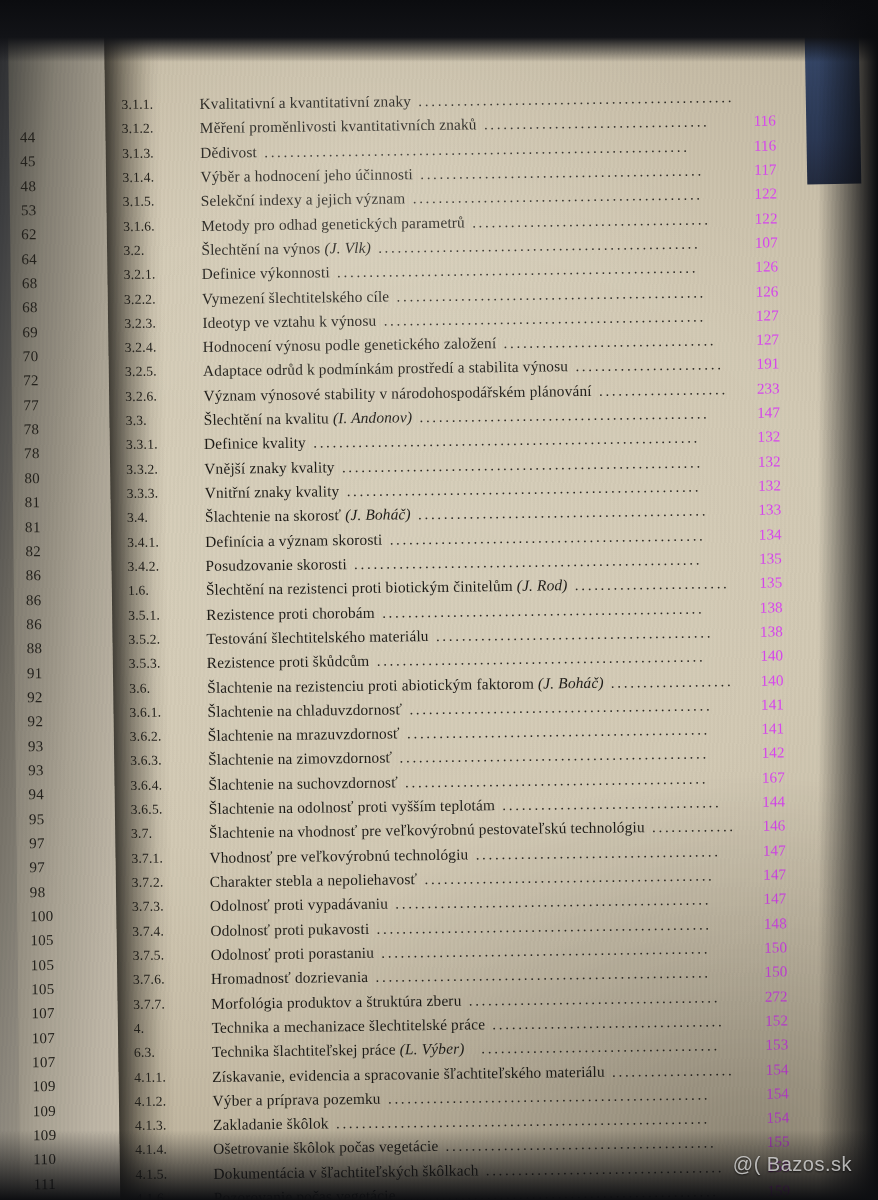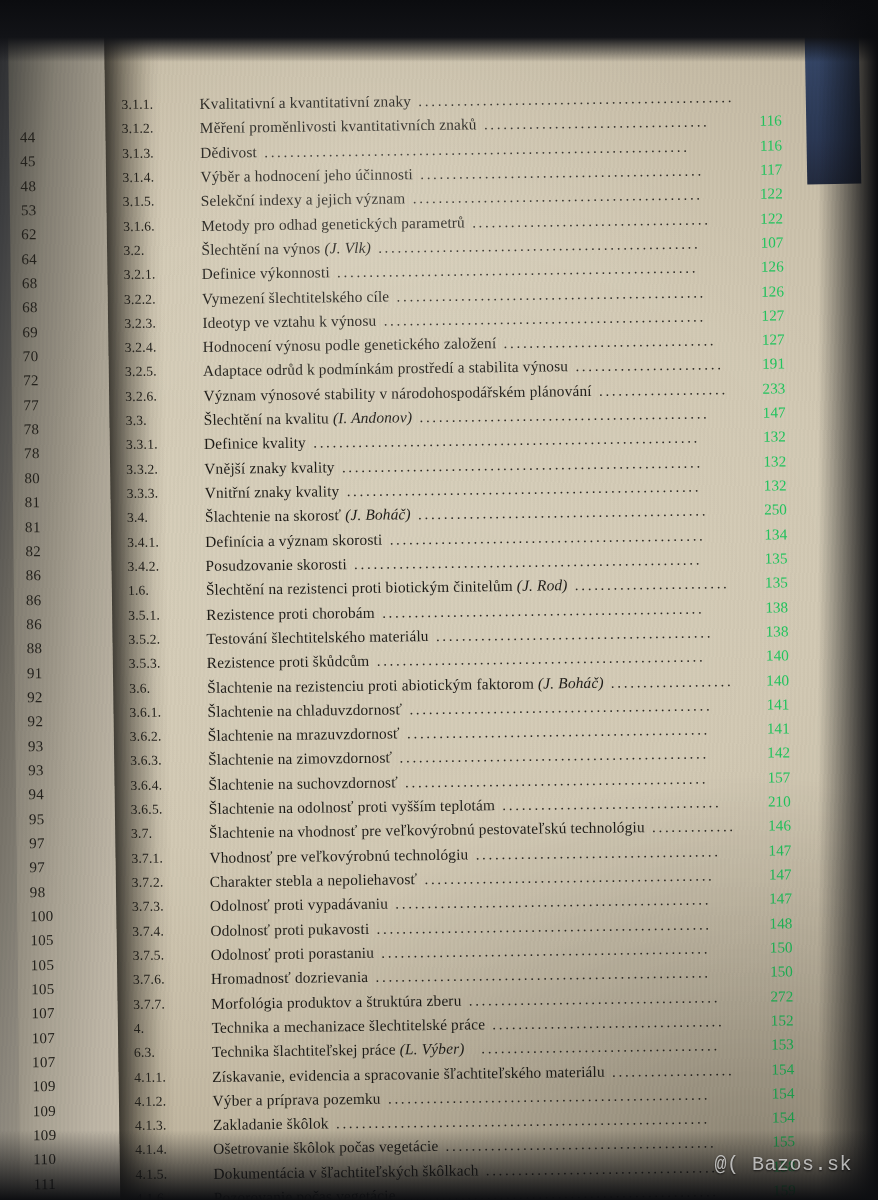--- a/index.html
+++ b/index.html
@@ -146,23 +146,23 @@
     top: 0;
     font-size: 15.4px;
     letter-spacing: 2.6px;
     color: #2a2722;
   }
   .pg {
     position: absolute;
     right: 0;
     top: 0;
     width: 34px;
-    text-align: right;
+    text-align: center;
     font-size: 15.2px;
-    color: #22c55e;
+    color: #d946ef;
   }
 
   
   .grain {
     position: absolute; inset: 0;
     pointer-events: none;
     background:
       repeating-linear-gradient(92deg, rgba(255,255,255,0.025) 0 2px, rgba(0,0,0,0.022) 2px 4px),
       radial-gradient(ellipse 900px 900px at 52% 52%, rgba(255,255,255,0.07) 0%, rgba(0,0,0,0) 55%),
       radial-gradient(ellipse 700px 520px at 85% 95%, rgba(0,0,0,0.30) 0%, rgba(0,0,0,0) 70%);
@@ -174,21 +174,21 @@
     left: 150px; top: 60px;
     width: 560px; height: 420px;
     background: radial-gradient(ellipse at 40% 30%, rgba(255,252,240,0.16) 0%, rgba(255,252,240,0) 70%);
     pointer-events: none;
   }
 
   .watermark {
     position: absolute;
     right: 26px;
     bottom: 24px;
-    font-family: Liberation Mono, monospace;
+    font-family: Liberation Sans, sans-serif;
     font-size: 20px;
     color: rgba(240,240,240,0.72);
     letter-spacing: .5px;
     text-shadow: 0 1px 2px rgba(0,0,0,.7);
   }
 </style>
 </head>
 <body>
 
 <div class="page">
@@ -347,21 +347,21 @@
         </div>
         <div class="row">
           <span class="num">3.3.3.</span>
           <span class="txt">Vnitřní znaky kvality</span>
           <span class="pg">132</span>
           <span class="dots" style="left: 220.037px; width: 399.963px; overflow: hidden;">.......................................................</span>
         </div>
         <div class="row">
           <span class="num">3.4.</span>
           <span class="txt">Šlachtenie na skorosť <i>(J. Boháč)</i></span>
-          <span class="pg">250</span>
+          <span class="pg">133</span>
           <span class="dots" style="left: 291.077px; width: 328.923px; overflow: hidden;">.............................................</span>
         </div>
         <div class="row">
           <span class="num">3.4.1.</span>
           <span class="txt">Definícia a význam skorosti</span>
           <span class="pg">134</span>
           <span class="dots" style="left: 262.377px; width: 357.623px; overflow: hidden;">.................................................</span>
         </div>
         <div class="row">
           <span class="num">3.4.2.</span>
@@ -413,27 +413,27 @@
         </div>
         <div class="row">
           <span class="num">3.6.3.</span>
           <span class="txt">Šlachtenie na zimovzdornosť</span>
           <span class="pg">142</span>
           <span class="dots" style="left: 269.376px; width: 350.624px; overflow: hidden;">................................................</span>
         </div>
         <div class="row">
           <span class="num">3.6.4.</span>
           <span class="txt">Šlachtenie na suchovzdornosť</span>
-          <span class="pg">157</span>
+          <span class="pg">167</span>
           <span class="dots" style="left: 274.657px; width: 345.343px; overflow: hidden;">...............................................</span>
         </div>
         <div class="row">
           <span class="num">3.6.5.</span>
           <span class="txt">Šlachtenie na odolnosť proti vyšším teplotám</span>
-          <span class="pg">210</span>
+          <span class="pg">144</span>
           <span class="dots" style="left: 371.539px; width: 248.461px; overflow: hidden;">..................................</span>
         </div>
         <div class="row">
           <span class="num">3.7.</span>
           <span class="txt">Šlachtenie na vhodnosť pre veľkovýrobnú pestovateľskú technológiu</span>
           <span class="pg">146</span>
           <span class="dots" style="left: 520.948px; width: 99.0517px; overflow: hidden;">.............</span>
         </div>
         <div class="row">
           <span class="num">3.7.1.</span>

